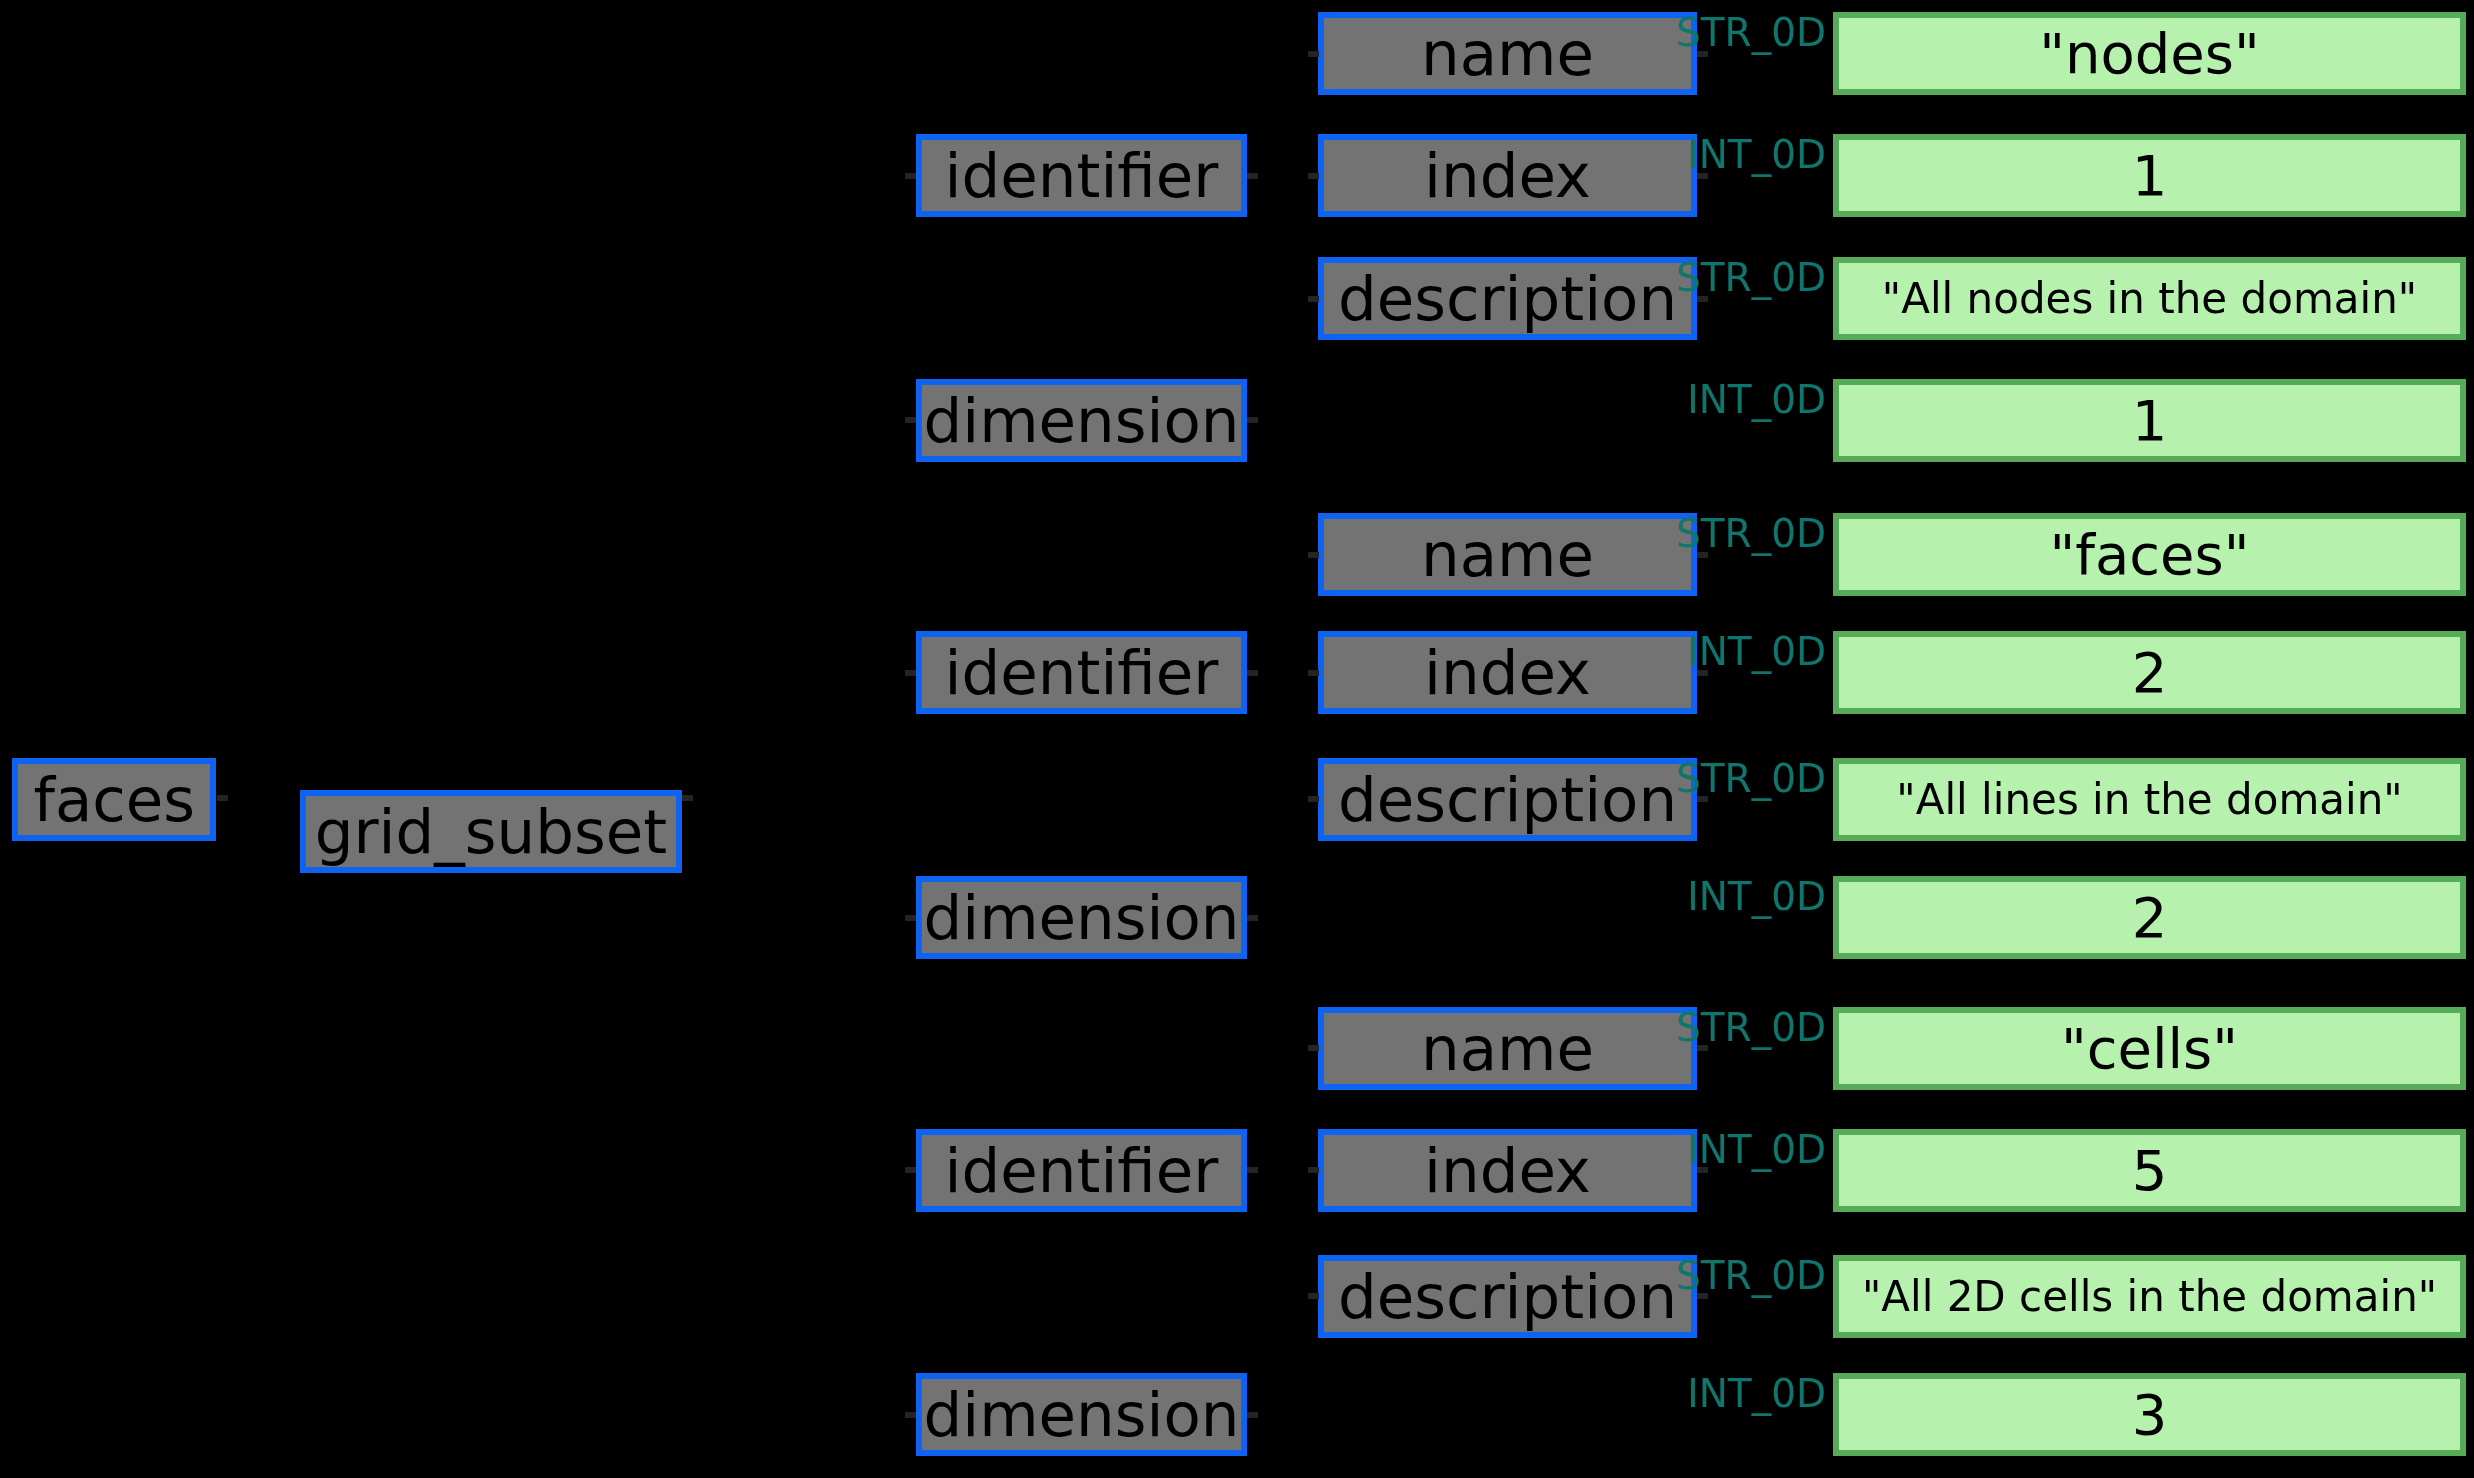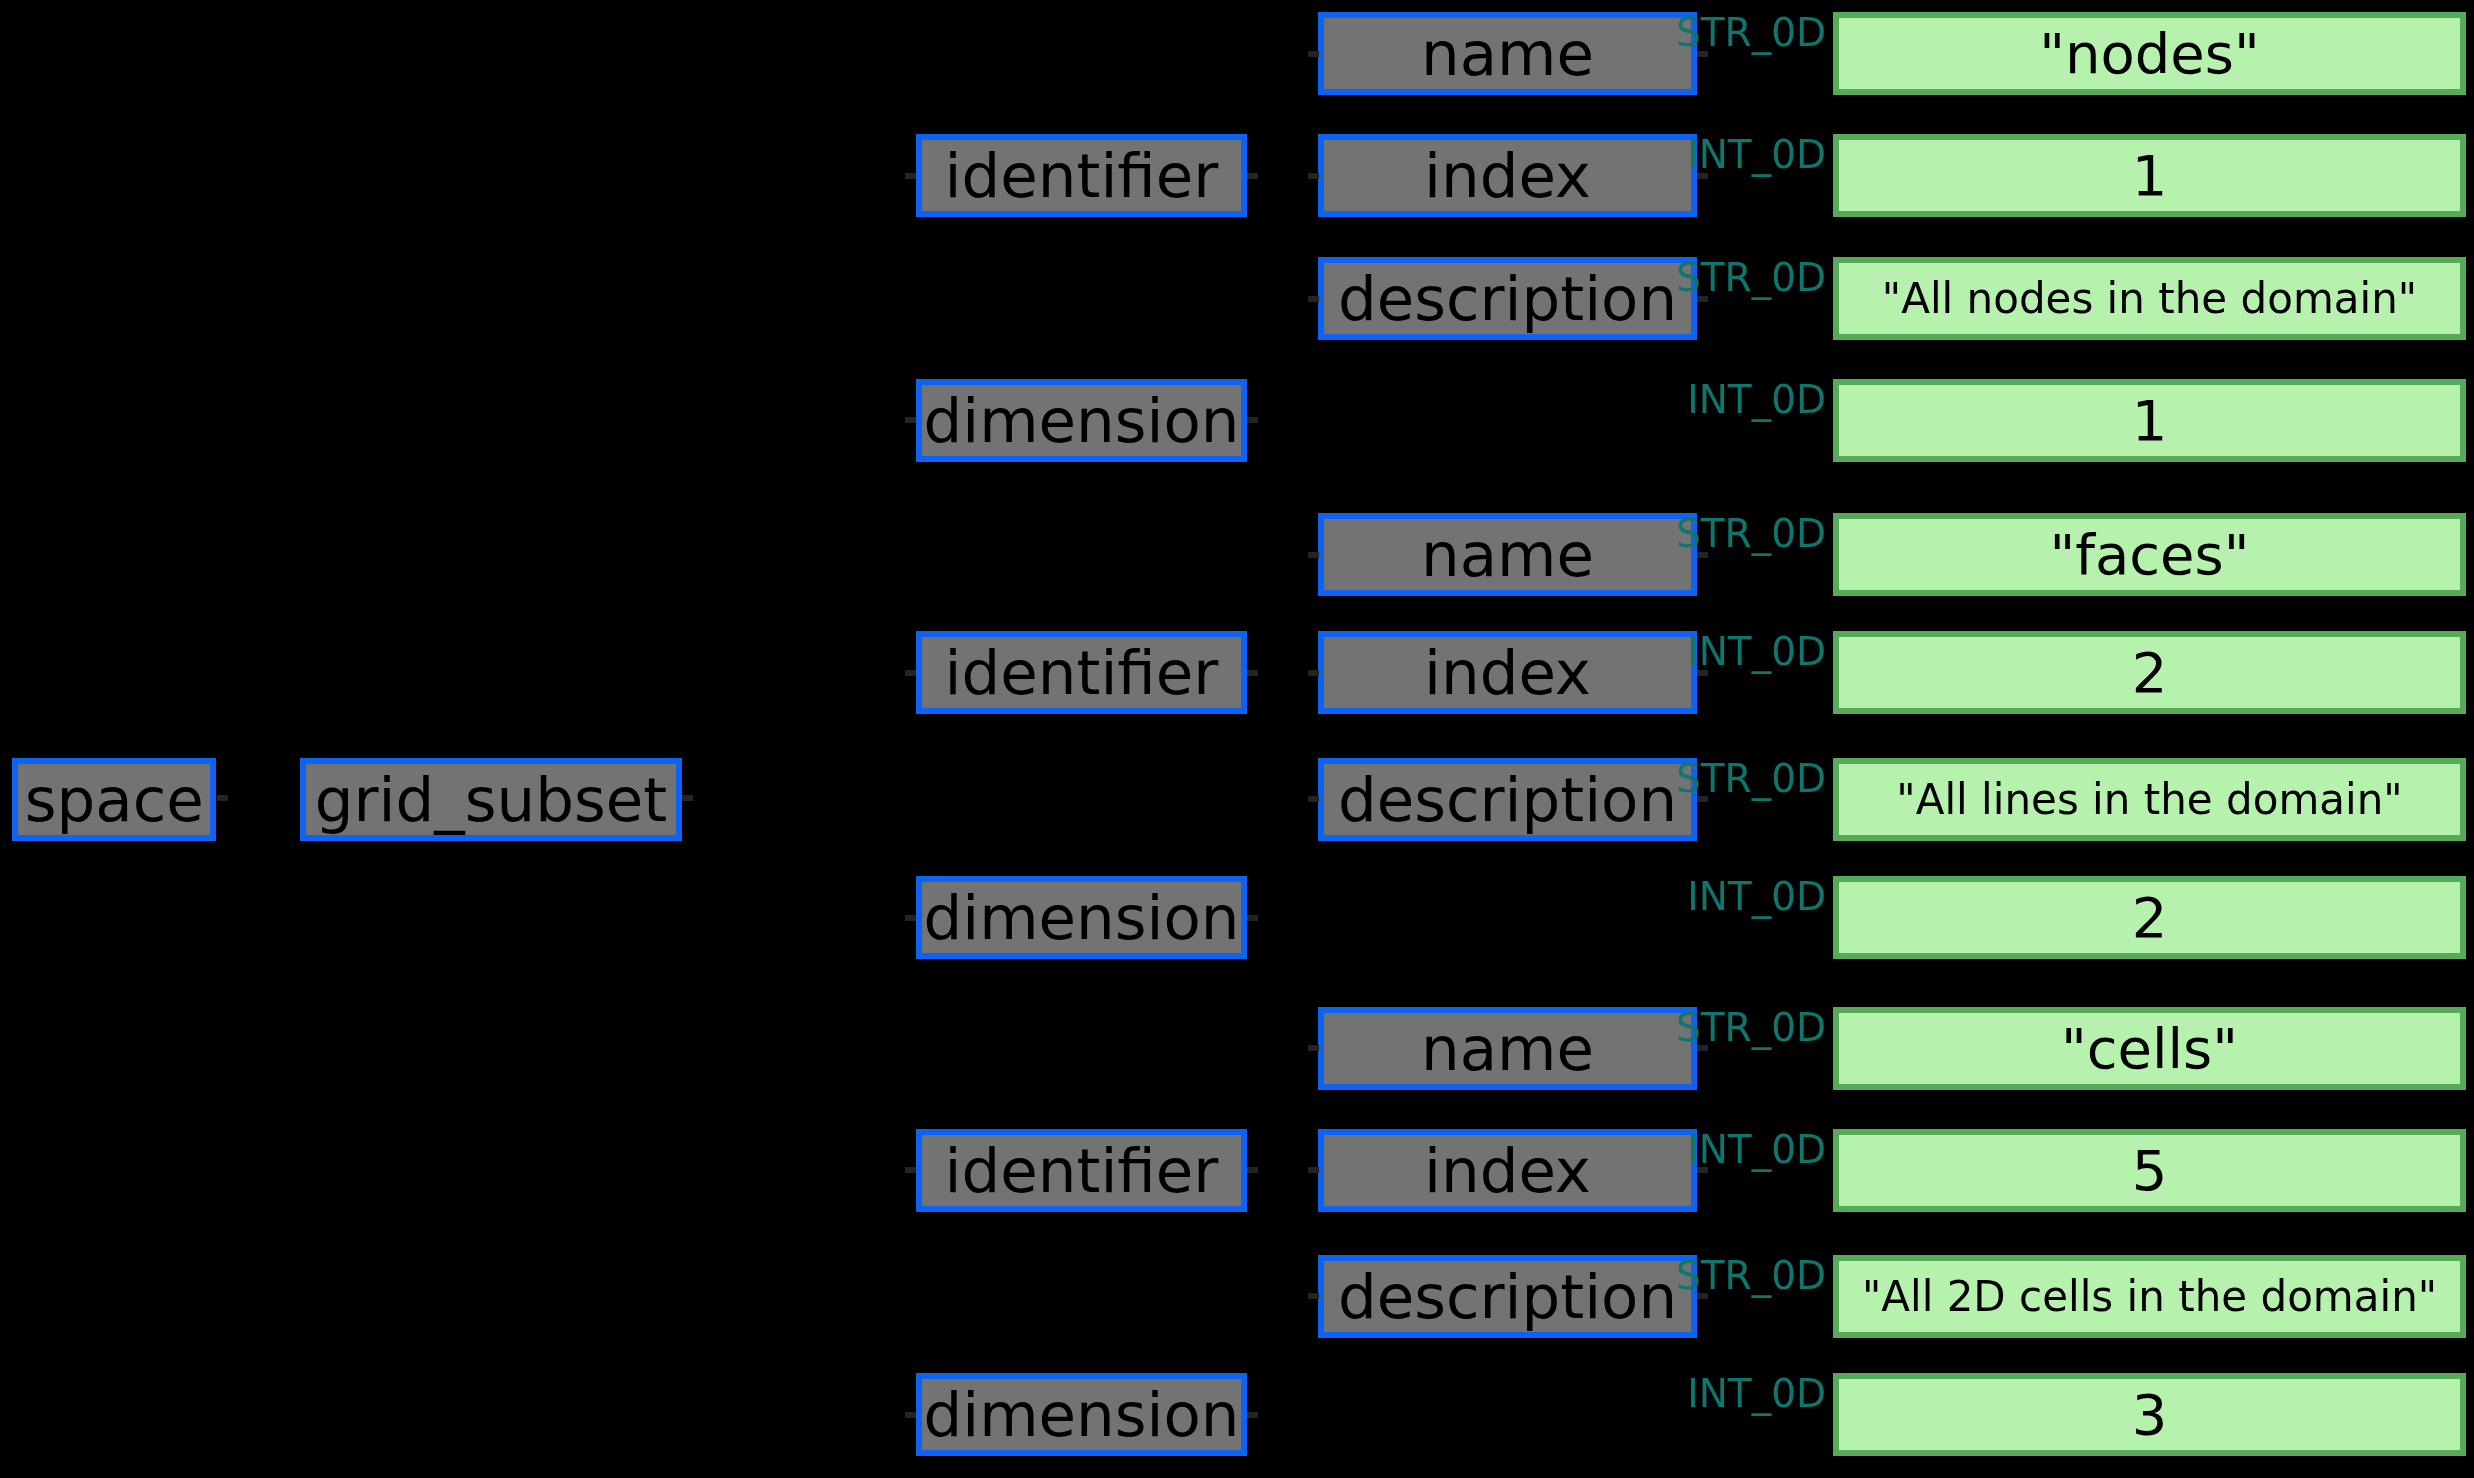--- a/index.html
+++ b/index.html
@@ -11,36 +11,36 @@
     position:absolute;height:83px;box-sizing:border-box;
     display:flex;align-items:center;justify-content:center;
     white-space:nowrap;line-height:1;
   }
   .blue{background:#737373;border:6.1px solid #0e63f2;}
   .green{background:#b6f2ae;border:6.1px solid #57aa57;}
   .fs-label{font-size:61px;}
   .fs-val{font-size:56px;}
   .fs-desc{font-size:42px;}
   .c-space{left:12.3px;width:204px;}
-  .c-child{left:300px;width:382px;}
+  .c-child{left:300px;width:382px;margin-top:32px;}
   .c-mid{left:916px;width:331px;}
   .c-attr{left:1318px;width:379px;}
   .c-val{left:1833px;width:633px;}
   .typelabel{
     position:absolute;left:1438px;width:388px;text-align:right;
     color:#0f766e;font-size:39px;line-height:1.1;
   }
   .stub{position:absolute;width:11.4px;height:6.1px;background:#242424;}
 </style>
 </head>
 <body>
 
 <div class="canvas">
 
-  <div class="node blue fs-label c-space" style="top:758px">space</div>
+  <div class="node blue fs-label c-space" style="top:758px">faces</div>
   <div class="node blue fs-label c-child" style="top:758px">grid_subset</div>
 
   <div class="node blue fs-label c-mid" style="top:134px">identifier</div>
   <div class="node blue fs-label c-attr" style="top:12.3px">name</div>
   <div class="node blue fs-label c-attr" style="top:134px">index</div>
   <div class="node blue fs-label c-attr" style="top:257px">description</div>
   <div class="node blue fs-label c-mid" style="top:379px">dimension</div>
 
   <div class="typelabel" style="top:12.3px">STR_0D</div>
   <div class="typelabel" style="top:134px">INT_0D</div>

